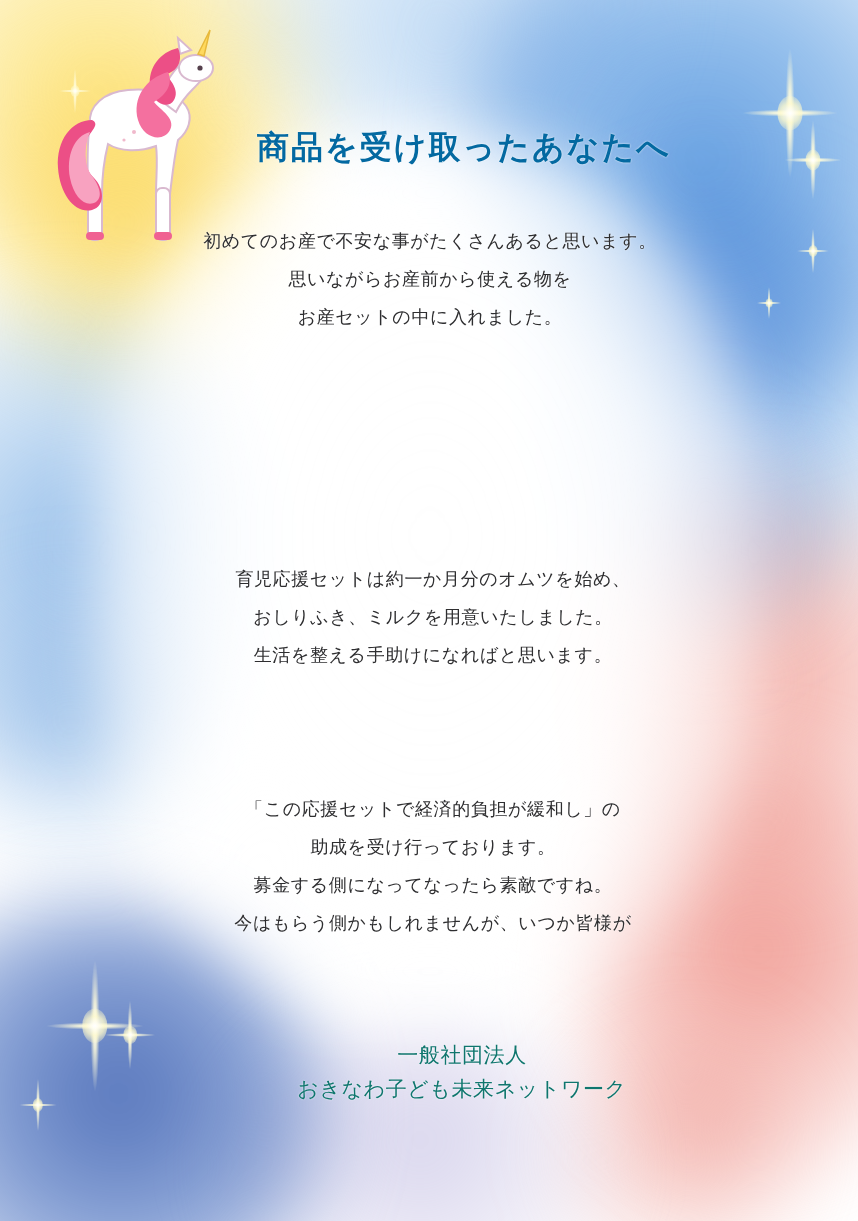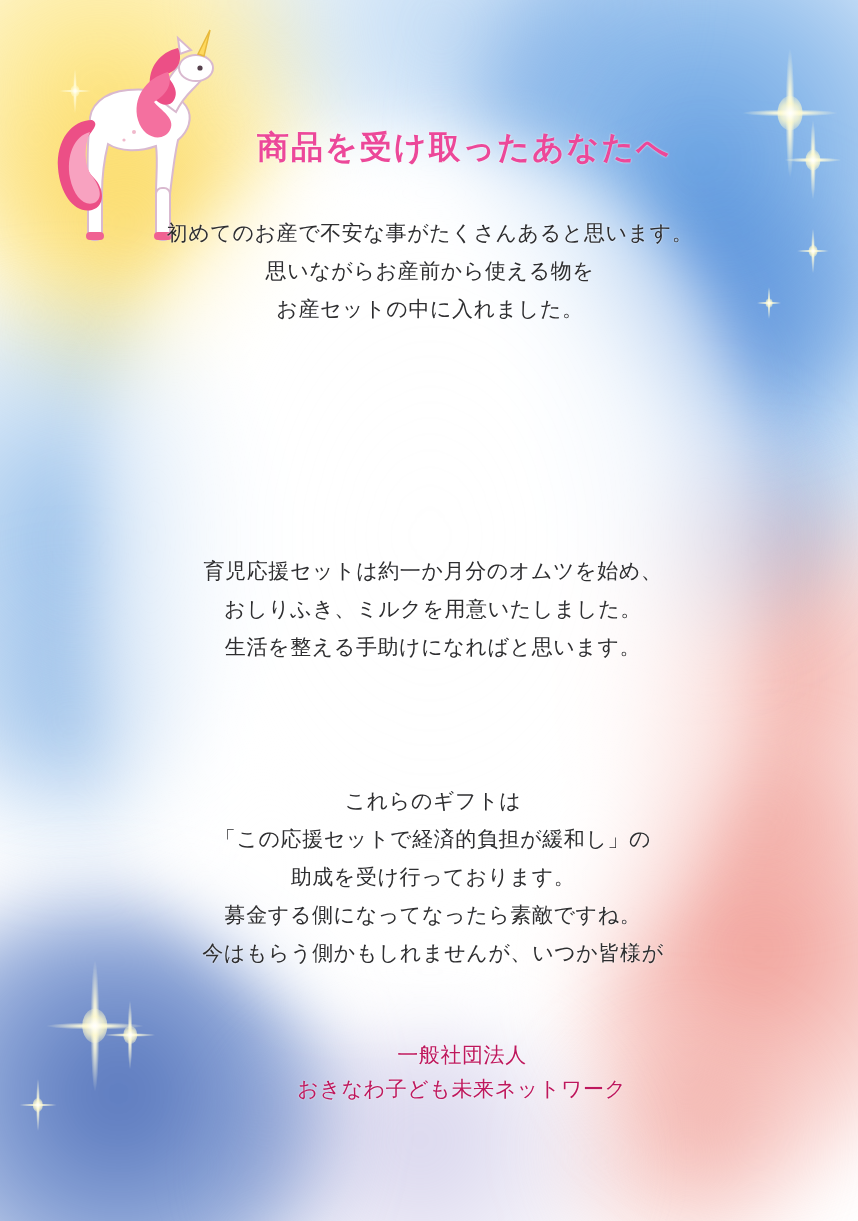--- a/index.html
+++ b/index.html
@@ -152,44 +152,45 @@
   .title {
     position: absolute;
     left: 0; right: 0;
     top: 126px;
     text-align: center;
     padding-left: 70px;
     font-family: "DejaVu Sans", "Liberation Sans", sans-serif;
     font-weight: bold;
     font-size: 32px;
     letter-spacing: 2px;
-    color: #ec4899;
+    color: #0369a1;
     text-shadow: 0 0 2px rgba(255,255,255,0.9);
   }
   .para {
     position: absolute;
     left: 8px; right: 0;
     text-align: center;
     color: #2e2e30;
-    font-size: 21px;
+    font-size: 18px;
     line-height: 38px;
     letter-spacing: 0.6px;
     text-shadow: 0 0 2px rgba(255,255,255,0.85);
+    margin-top: 8px;
   }
   .para.b1 { top: 214px; padding-right: 6px; }
   .para.b2 { top: 404px; }
   .para.b3 { top: 552px; }
   .para.b4 { top: 782px; }
   .sign {
     position: absolute;
     top: 1038px;
     left: 0; right: 0;
     text-align: center;
     padding-left: 66px;
-    color: #be185d;
+    color: #0f766e;
     font-size: 21px;
     line-height: 34px;
     letter-spacing: 0.6px;
     text-shadow: 0 0 2px rgba(255,255,255,0.85);
   }
   .line { display: block; }
 </style>
 </head>
 <body>
 
@@ -297,21 +298,20 @@
     </div>
 
 
     <div class="para b3">
       <span class="line">育児応援セットは約一か月分のオムツを始め、</span>
       <span class="line">おしりふき、ミルクを用意いたしました。</span>
       <span class="line">生活を整える手助けになればと思います。</span>
     </div>
 
     <div class="para b4">
-      <span class="line">これらのギフトは</span>
       <span class="line">「この応援セットで経済的負担が緩和し」の</span>
       <span class="line">助成を受け行っております。</span>
       <span class="line">募金する側になってなったら素敵ですね。</span>
       <span class="line">今はもらう側かもしれませんが、いつか皆様が</span>
     </div>
 
     <div class="sign">
       <span class="line">一般社団法人</span>
       <span class="line">おきなわ子ども未来ネットワーク</span>
     </div>

